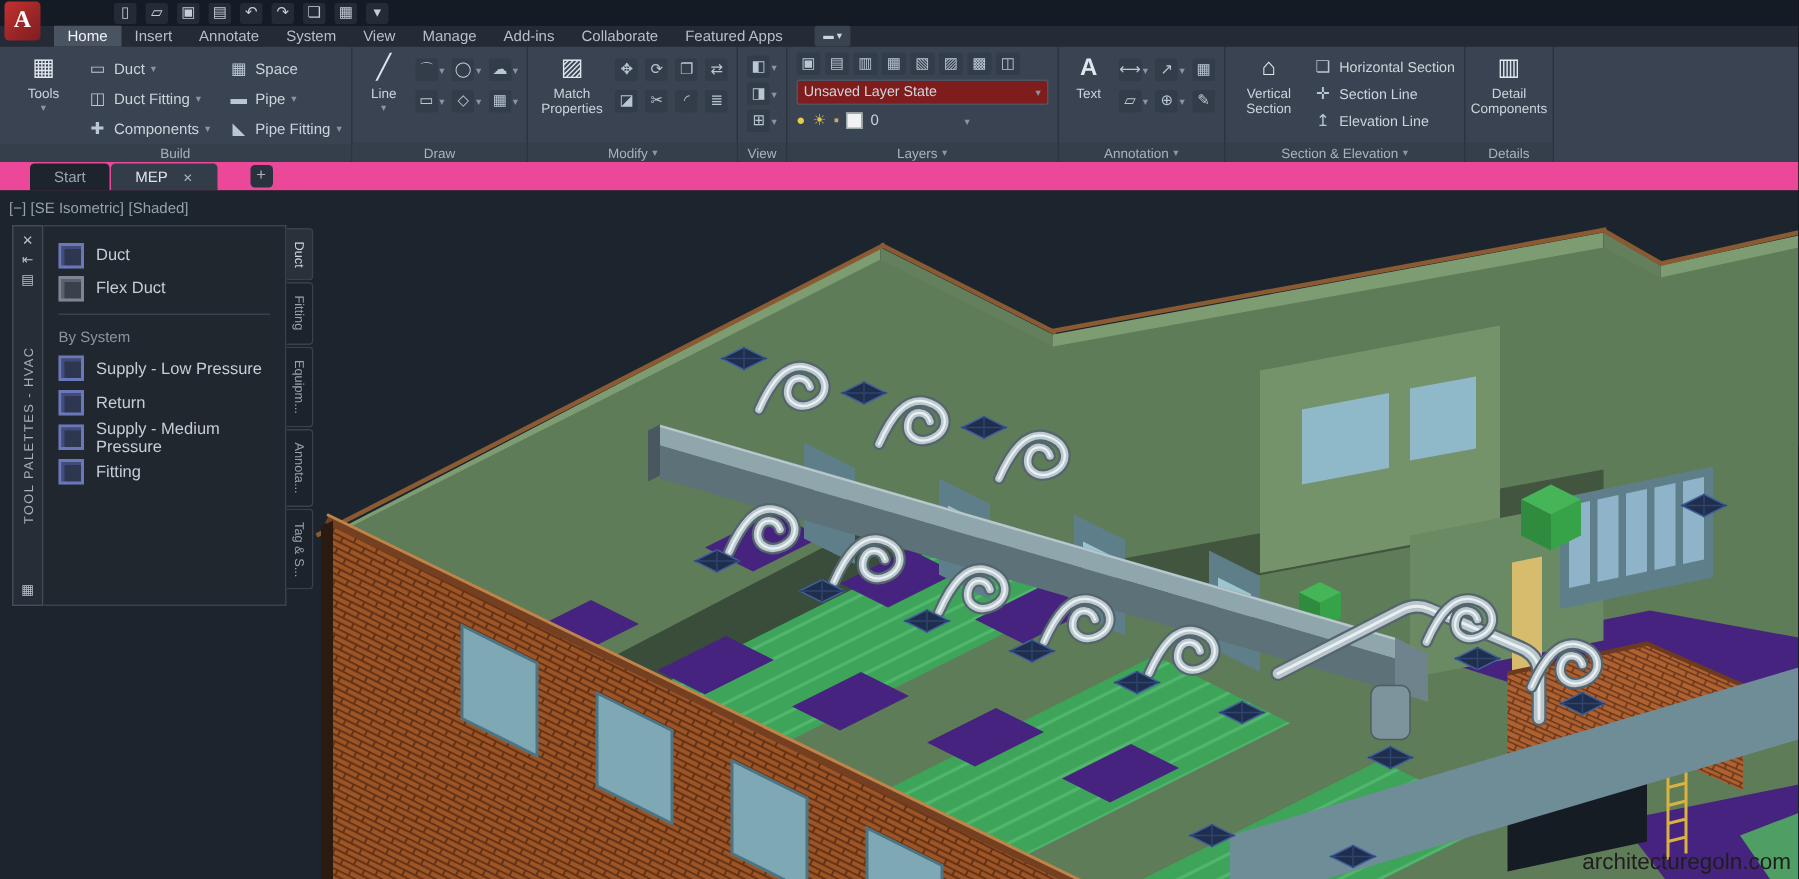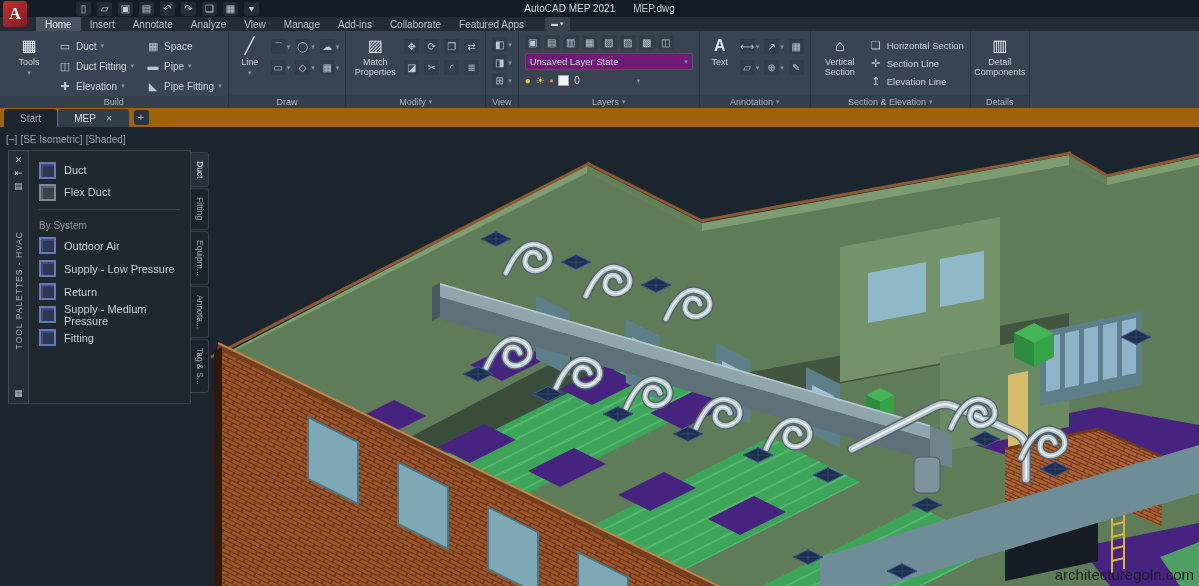--- a/index.html
+++ b/index.html
@@ -38,32 +38,32 @@
               grid-template-columns:repeat(2,auto);column-gap:12px;margin-top:1px;}
   .icon-grid{display:grid;grid-auto-flow:row;column-gap:5px;row-gap:6px;margin-top:4px;}
   .g23{grid-template-columns:repeat(3,auto);}
   .g24{grid-template-columns:repeat(4,auto);}
   .gi{display:flex;align-items:center;gap:1px;}
   .gi .ricon{width:15px;height:15px;background:#333c49;border-radius:2px;font-size:10px;line-height:15px;}
   .view-col{display:flex;flex-direction:column;gap:3px;margin-top:2px;}
   .layers-col{display:flex;flex-direction:column;gap:3px;}
   .lrow{display:flex;gap:3px;}
   .lrow .ricon{width:16px;height:15px;background:#333c49;border-radius:2px;font-size:10px;line-height:15px;}
-  .ldrop{width:158px;height:15px;background:#701a75;border:1px solid #4a5566;border-radius:2px;
+  .ldrop{width:158px;height:15px;background:#7f1d1d;border:1px solid #4a5566;border-radius:2px;
          display:flex;align-items:center;justify-content:space-between;padding:0 4px;
          font-size:9.5px;color:#cfd6de;}
   .lstat{display:flex;align-items:center;gap:5px;height:15px;}
   .lstat .sym{font-size:10px;line-height:12px;}
   .bulb{color:#e8c94a;} .sun{color:#d8c25a;} .lock{color:#c9a96a;}
   .swatch{width:9px;height:9px;background:#f2f2f2;border:1px solid #9aa;}
   .lname{font-size:10px;color:#ccd3db;}
   .sec-col{display:flex;flex-direction:column;gap:4px;margin-top:3px;}
   .sec-col .ritem{height:14px;font-size:9.5px;}
   
-  .tabbar{height:19px;background:#a16207;display:flex;align-items:flex-end;gap:1px;padding-left:4px;}
+  .tabbar{height:19px;background:#ec4899;display:flex;align-items:flex-end;gap:18px;padding-left:20px;}
   .ftab{height:18px;display:flex;align-items:center;padding:0 16px;font-size:10px;
         background:#1d242e;color:#9aa5b1;border-radius:3px 3px 0 0;}
   .ftab.active{background:#333c49;color:#dde3ea;}
   .ftab .x{margin-left:10px;font-size:8px;color:#aab4c0;}
   .newtab{width:15px;height:15px;margin:0 0 2px 4px;border-radius:3px;background:#2a323d;
           color:#aab4c0;font-size:11px;line-height:15px;text-align:center;}
   
   .viewport{position:relative;width:1199px;height:459px;background:#1c242d;overflow:hidden;}
   .viewport svg{position:absolute;inset:0;}
   .vpctl{position:absolute;top:7px;left:6px;font-size:10px;color:#97a1ac;display:flex;gap:3px;z-index:4;}
@@ -98,32 +98,29 @@
   <span class="qicon">▯</span>
       <span class="qicon">▱</span>
       <span class="qicon">▣</span>
       <span class="qicon">▤</span>
       <span class="qicon">↶</span>
       <span class="qicon">↷</span>
       <span class="qicon">❏</span>
       <span class="qicon">▦</span>
       <span class="qicon">▾</span>
     </div>
-  <div class="apptitle">
-    <span>AutoCAD MEP 2021</span><span class="doc">MEP.dwg</span>
-  </div>
 </div>
 
 <div class="menubar">
   <div style="display:flex">
 
   <div class="mtab active">Home</div>
       <div class="mtab">Insert</div>
       <div class="mtab">Annotate</div>
-      <div class="mtab">Analyze</div>
+      <div class="mtab">System</div>
       <div class="mtab">View</div>
       <div class="mtab">Manage</div>
       <div class="mtab">Add-ins</div>
       <div class="mtab">Collaborate</div>
       <div class="mtab">Featured Apps</div>
     </div>
   <div class="ribbon-opt">▬ ▾</div>
 </div>
 
 <div class="ribbon">
@@ -144,21 +141,21 @@
           </div>
 
           <div class="ritem">
             <span class="ricon">◫</span>
             <span>Duct Fitting</span>
             <span class="caret">▾</span>
           </div>
 
           <div class="ritem">
             <span class="ricon">✚</span>
-            <span>Elevation</span>
+            <span>Components</span>
             <span class="caret">▾</span>
           </div>
 
           <div class="ritem">
             <span class="ricon">▦</span>
             <span>Space</span>
 
           </div>
 
           <div class="ritem">
@@ -643,24 +640,20 @@
 
           <div class="pitem">
             <span class="cube i-flex-duct-tool-icon"></span>
             <span>Flex Duct</span>
           </div>
         </div>
       <div class="psep"></div>
       <div class="phead">By System</div>
       <div>
 
-          <div class="pitem" style="height:23px">
-            <span class="cube"></span>
-            <span>Outdoor Air</span>
-          </div>
 
 
           <div class="pitem" style="height:23px">
             <span class="cube"></span>
             <span>Supply - Low Pressure</span>
           </div>
 
           <div class="pitem" style="height:23px">
             <span class="cube"></span>
             <span>Return</span>

